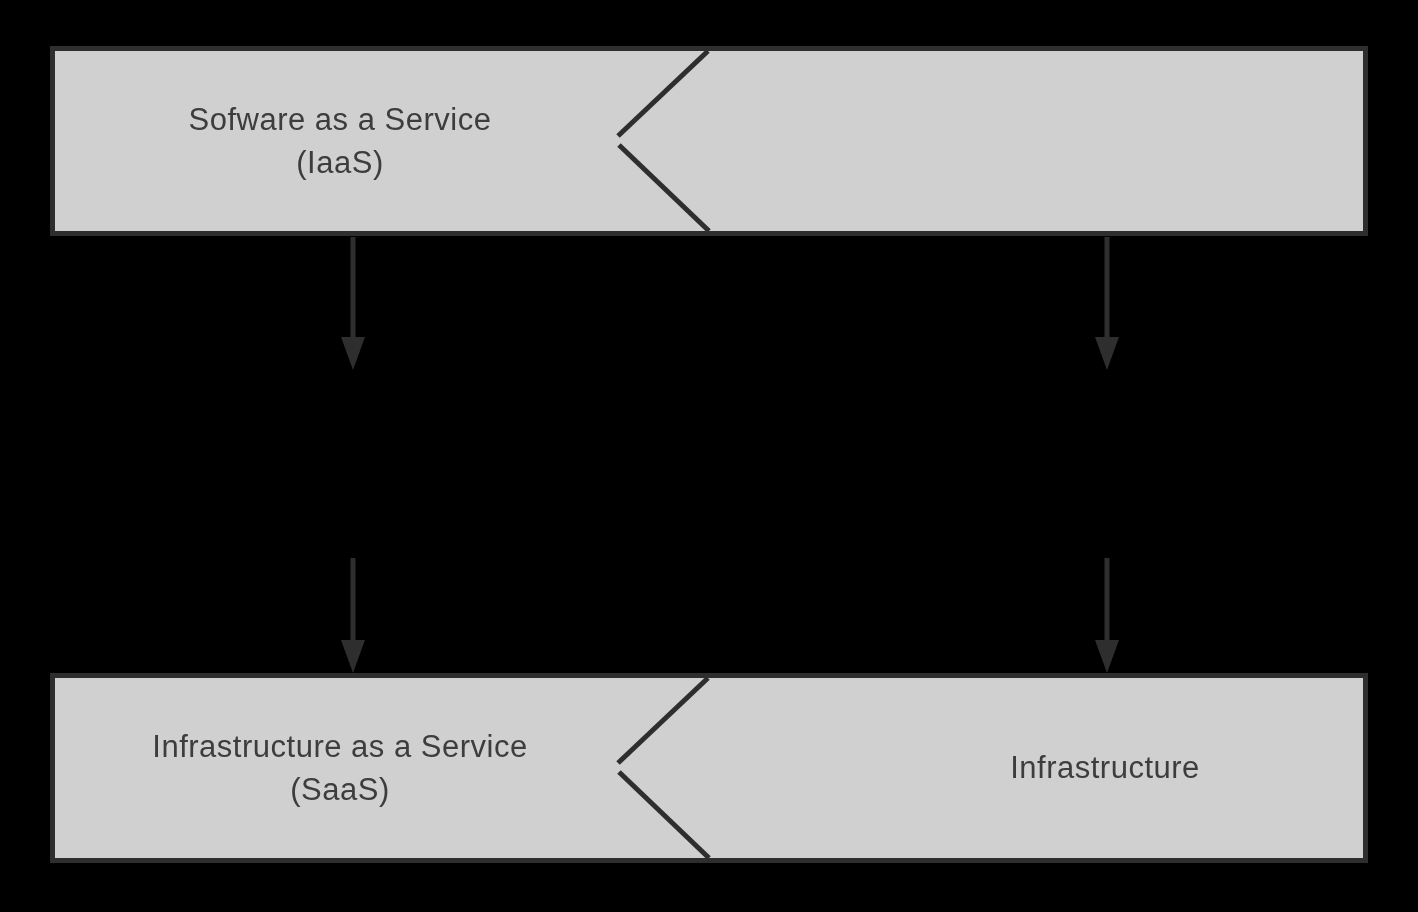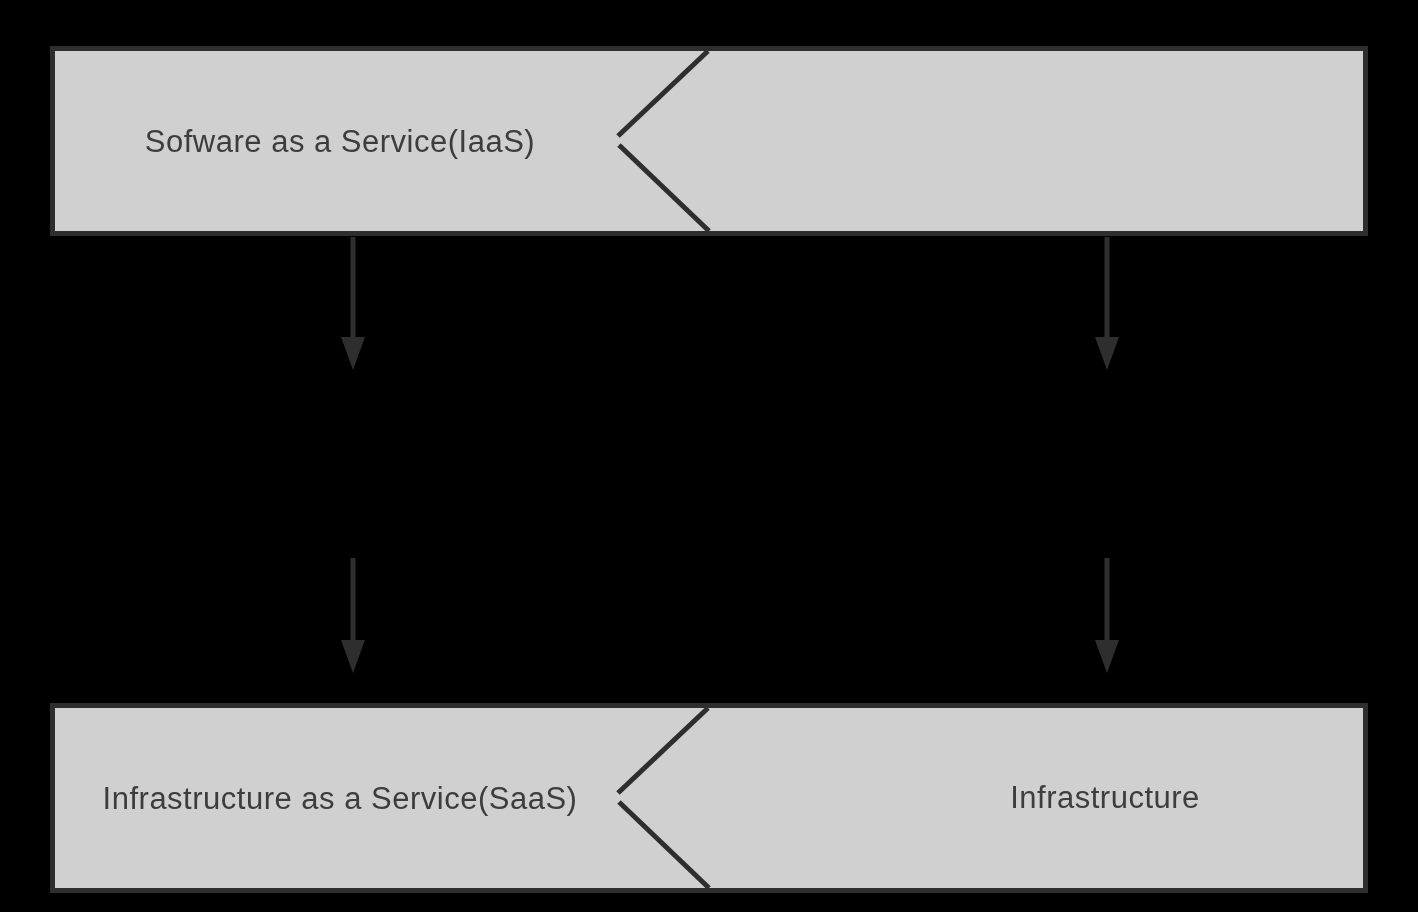--- a/index.html
+++ b/index.html
@@ -23,33 +23,33 @@
   .bar {
     position: absolute;
     left: 50px;
     width: 1318px;
     height: 190px;
     background: var(--bar-fill);
     border: 5px solid var(--line);
   }
   .bar-1 { top: 46px; }
   .bar-2 { top: 370px; }
-  .bar-3 { top: 673px; margin-top: 30px; }
+  .bar-3 { top: 673px; }
   .chevron {
     position: absolute;
     left: 0; top: 0;
     width: 100%; height: 100%;
     display: block;
   }
   .left-label {
     position: absolute;
     left: 0; top: 0;
     width: 570px; height: 100%;
     display: flex;
-    flex-direction: row;
+    flex-direction: column;
     align-items: center;
     justify-content: center;
     text-align: center;
     color: var(--text);
     font-size: 31px;
     line-height: 43px;
     letter-spacing: 0.5px;
   }
   .right-label {
     position: absolute;

